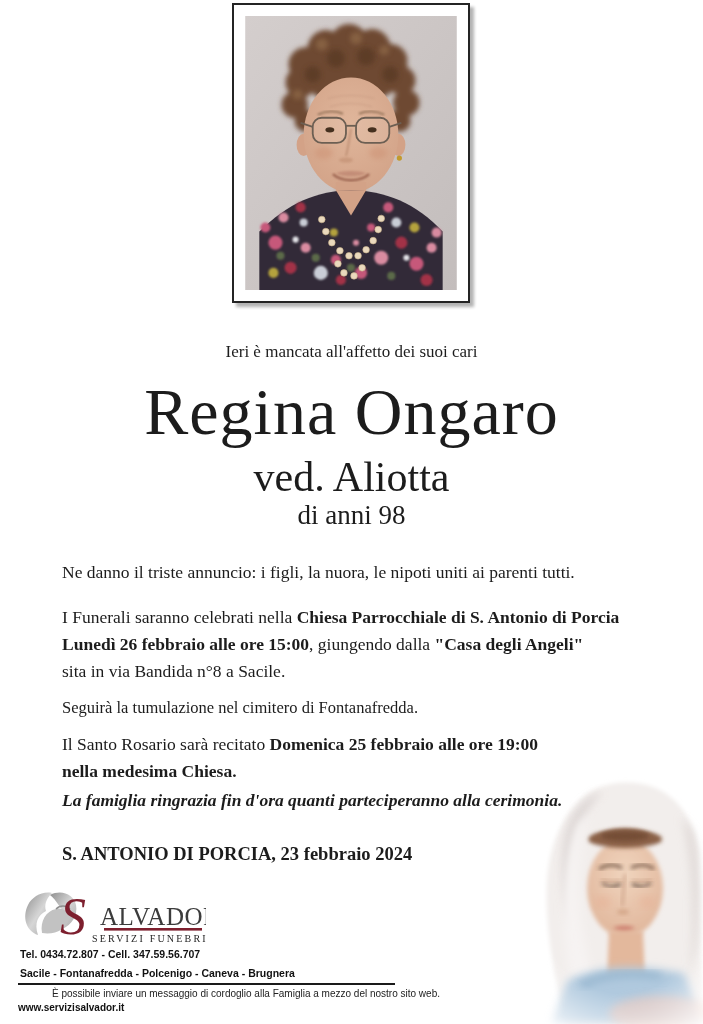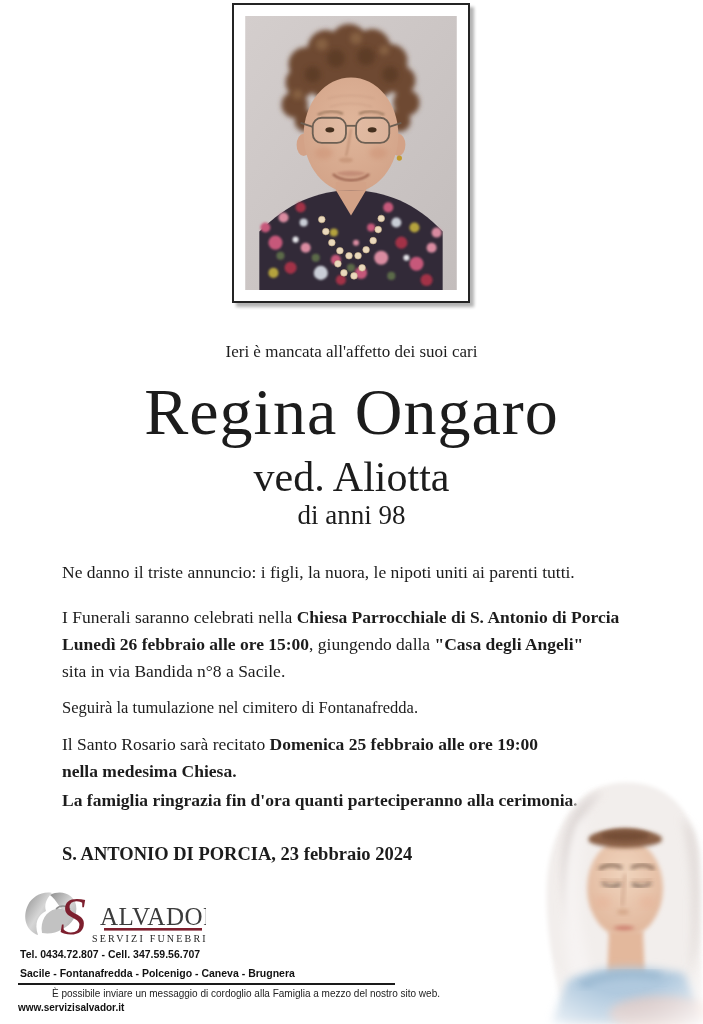--- a/index.html
+++ b/index.html
@@ -17,21 +17,21 @@
   .photo-frame svg{display:block;width:100%;height:100%;}
   .intro{top:342px;font-size:17px;}
   .name{top:379px;font-size:66px;line-height:1;letter-spacing:1px;}
   .widow{top:428px;font-size:42px;line-height:1;margin-top:28px;}
   .age{top:502px;font-size:27px;line-height:1;}
   .bodytext{left:22px;right:30px;font-size:17.5px;line-height:27px;margin-left:40px;}
   .p-announce{top:559px;}
   .p-funeral{top:604px;}
   .p-burial{top:694px;font-size:16.5px;}
   .p-rosary{top:731px;}
-  .p-thanks{top:787px;font-weight:bold;}
+  .p-thanks{top:787px;font-weight:bold;font-style:italic;}
   .p-dateline{top:841px;font-weight:bold;font-size:18.5px;}
   .b{font-weight:bold;}
   .logo{left:20px;top:887px;width:186px;height:58px;}
   .sans{font-family:"Liberation Sans", sans-serif;text-align:right;}
   .phone{left:20px;top:948px;font-size:10.5px;font-weight:bold;color:#111;}
   .towns{left:20px;top:967px;font-size:10.5px;font-weight:bold;color:#111;}
   .rule{left:18px;top:983px;width:377px;height:2px;background:#1a1a1a;}
   .footnote{left:18px;top:988px;font-size:10px;color:#222;width:390px;margin-left:32px;}
   .website{left:18px;top:1002px;font-size:10px;font-weight:bold;color:#111;}
   .madonna{

